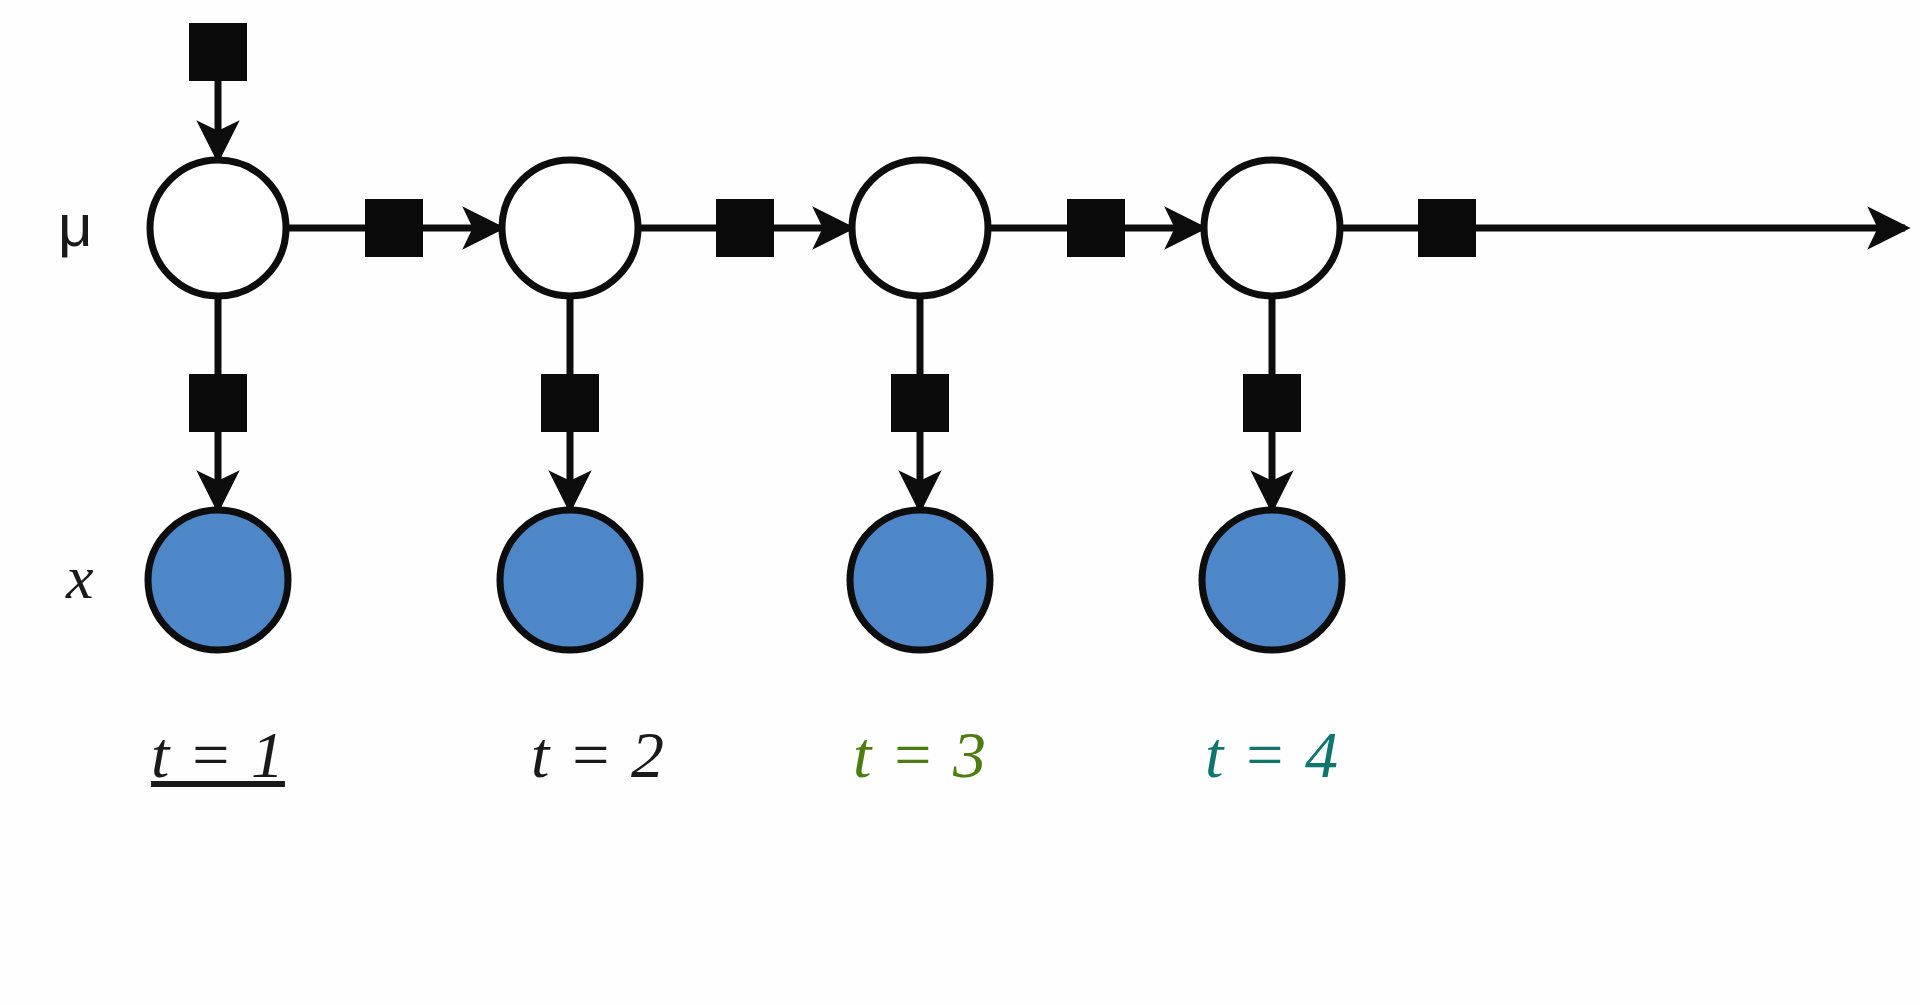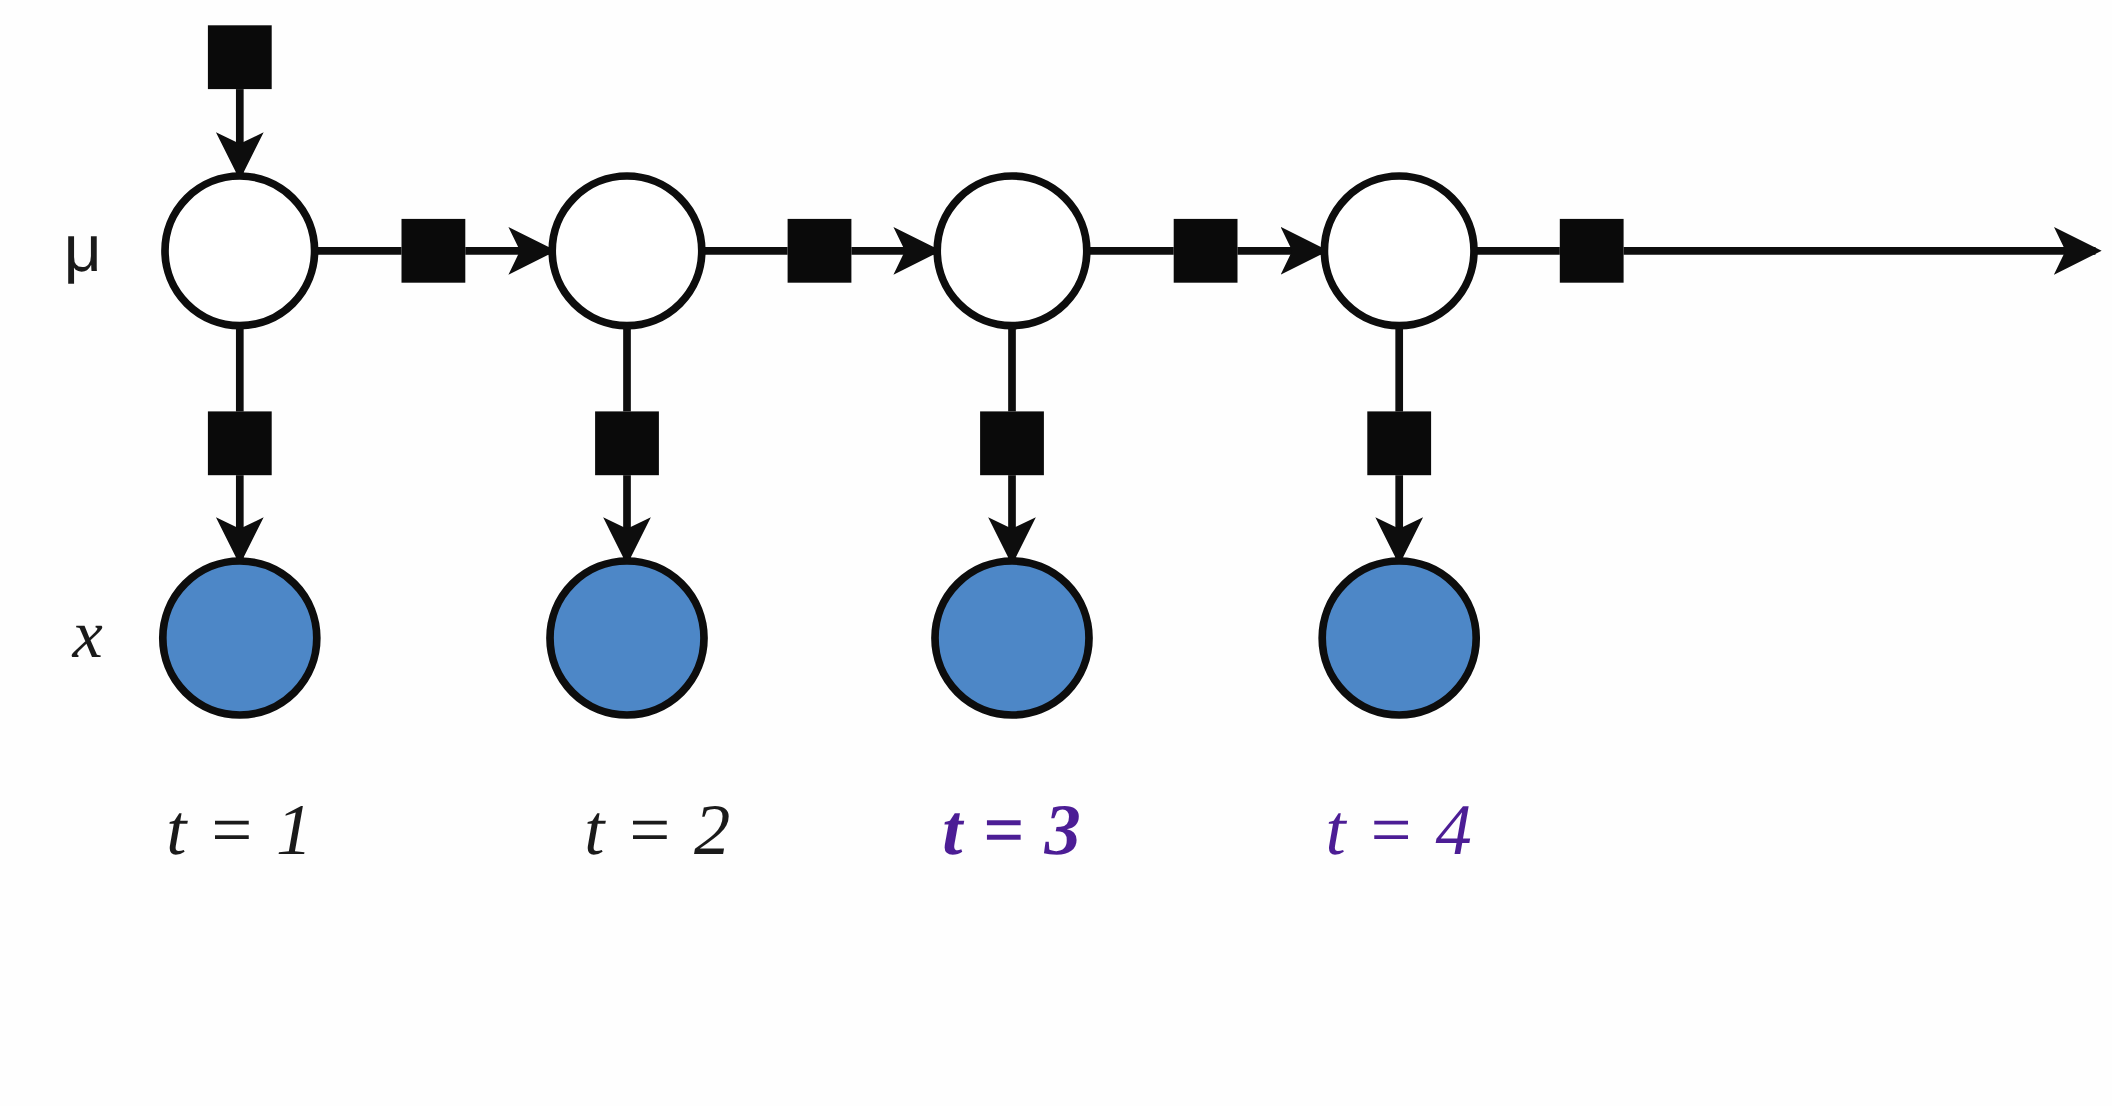--- a/index.html
+++ b/index.html
@@ -108,19 +108,19 @@
         <circle cx="920" cy="580" r="70" fill="#4d87c7" stroke="#0d0d0d" stroke-width="7"></circle>
         <circle cx="1272" cy="580" r="70" fill="#4d87c7" stroke="#0d0d0d" stroke-width="7"></circle>
       </g>
   </svg>
 
   <div class="row-label row-label-mu" id="label-mu" style="left: 58px; top: 196px; color: rgb(26, 26, 26);">μ</div>
 
   <div class="row-label row-label-x" id="label-x" style="left: 66px; top: 546px; color: rgb(26, 26, 26);">x</div>
 
   <div id="time-axis">
-      <div class="step-label" style="left: 218px; top: 722px; color: rgb(26, 26, 26);">t = 1</div>
+      <div class="step-label" style="left: 218px; top: 722px; color: rgb(26, 26, 26); text-decoration: underline;">t = 1</div>
       <div class="step-label" style="left: 570px; top: 722px; color: rgb(26, 26, 26); margin-left: 28px;">t = 2</div>
-      <div class="step-label" style="left: 920px; top: 722px; color: #4c1d95; font-weight: bold;">t = 3</div>
-      <div class="step-label" style="left: 1272px; top: 722px; color: #4c1d95;">t = 4</div>
+      <div class="step-label" style="left: 920px; top: 722px; color: #4d7c0f;">t = 3</div>
+      <div class="step-label" style="left: 1272px; top: 722px; color: #0f766e;">t = 4</div>
     </div>
 
 </div>
 
 </body></html>

